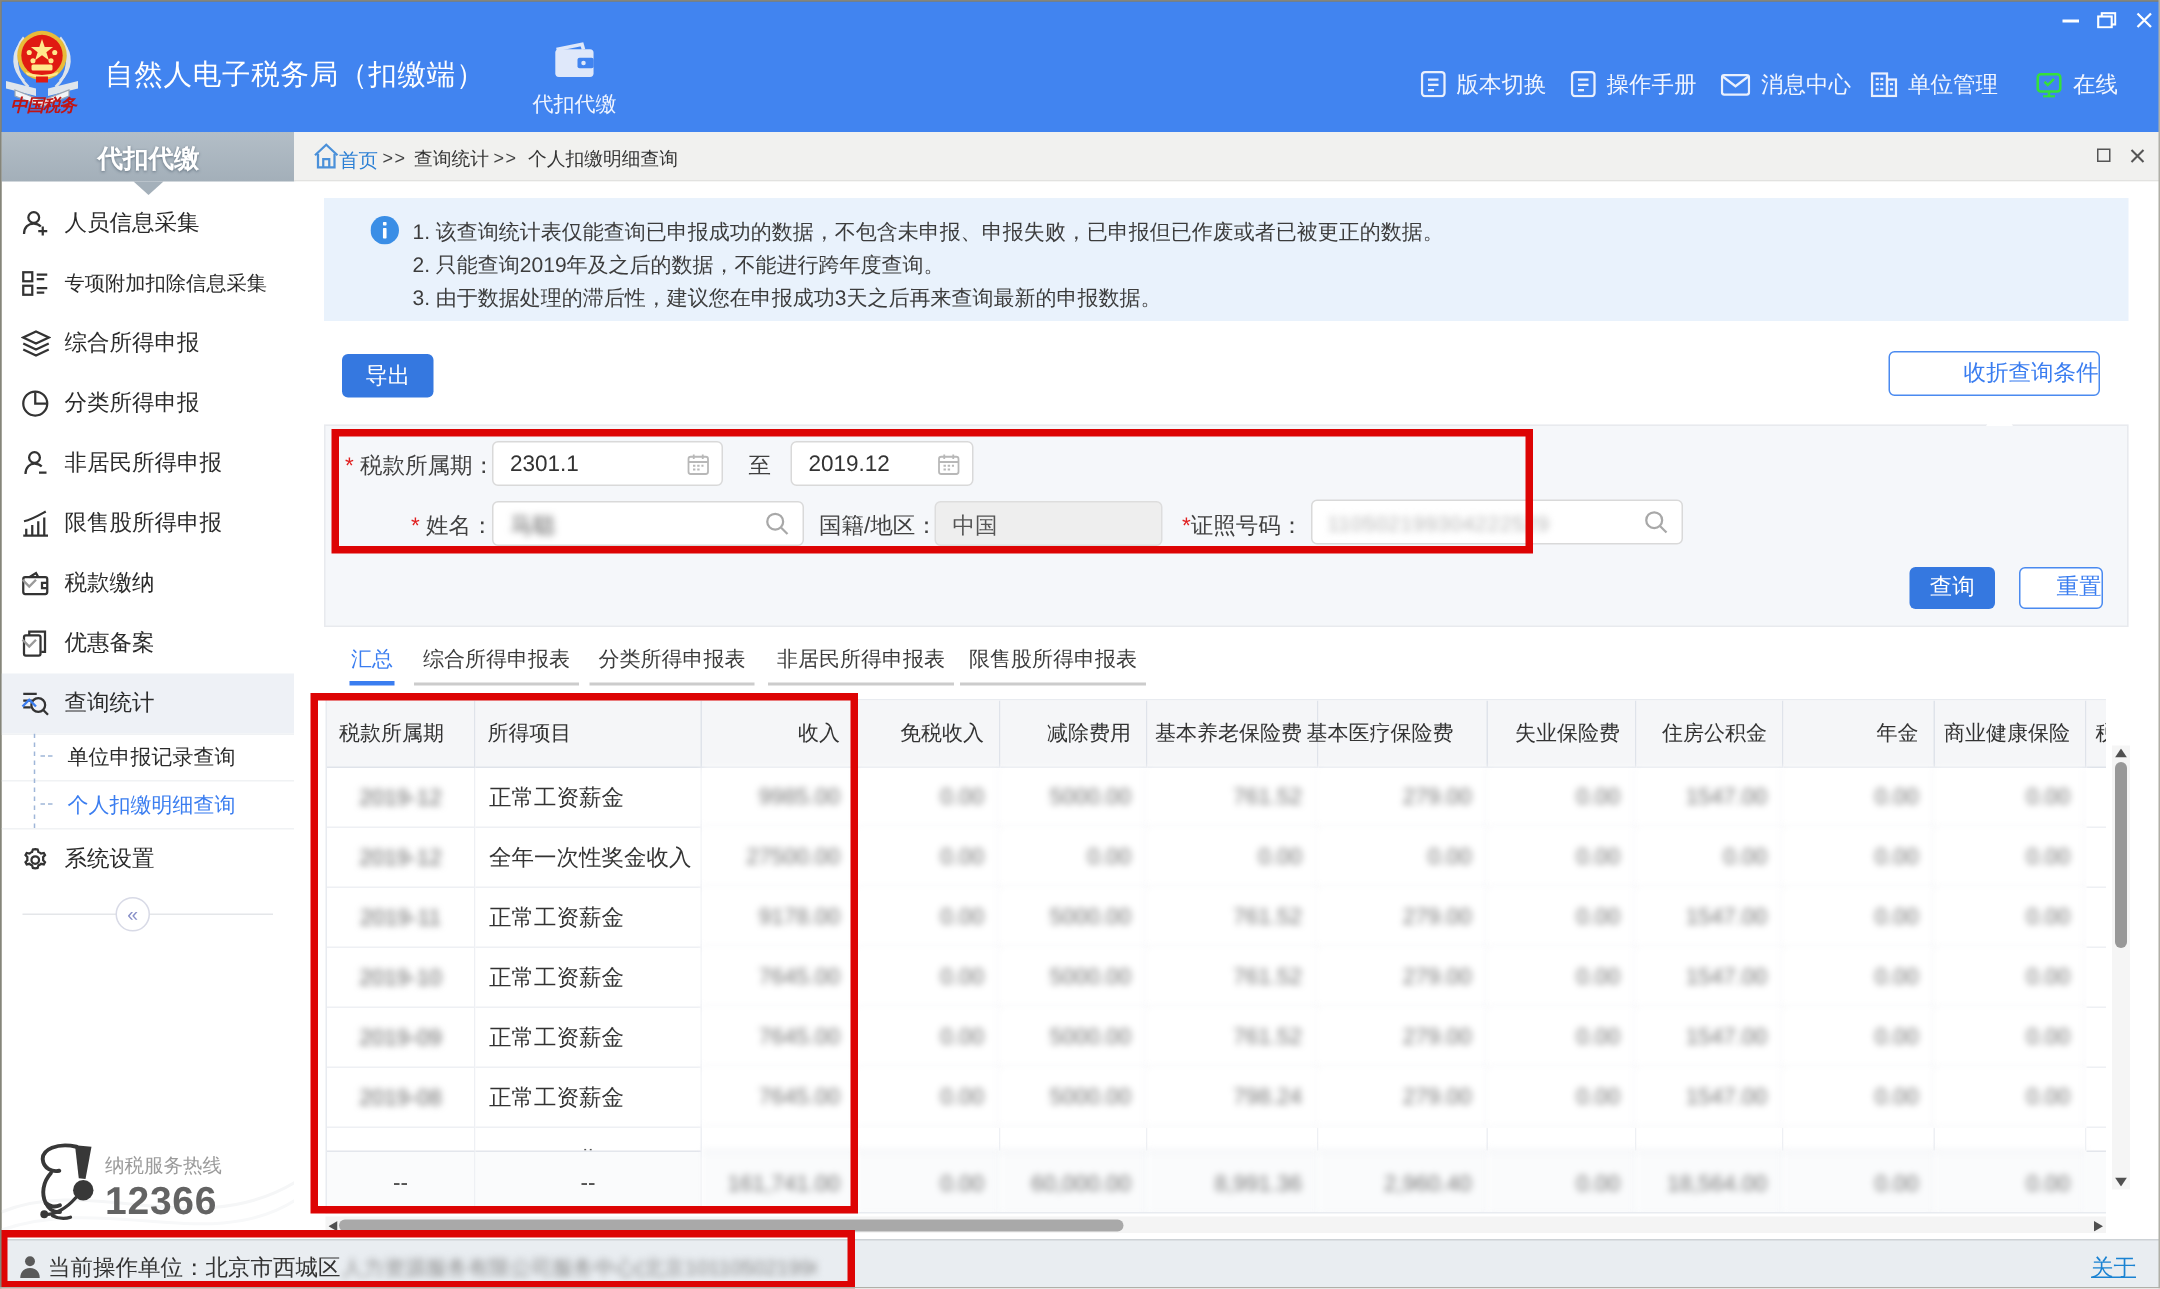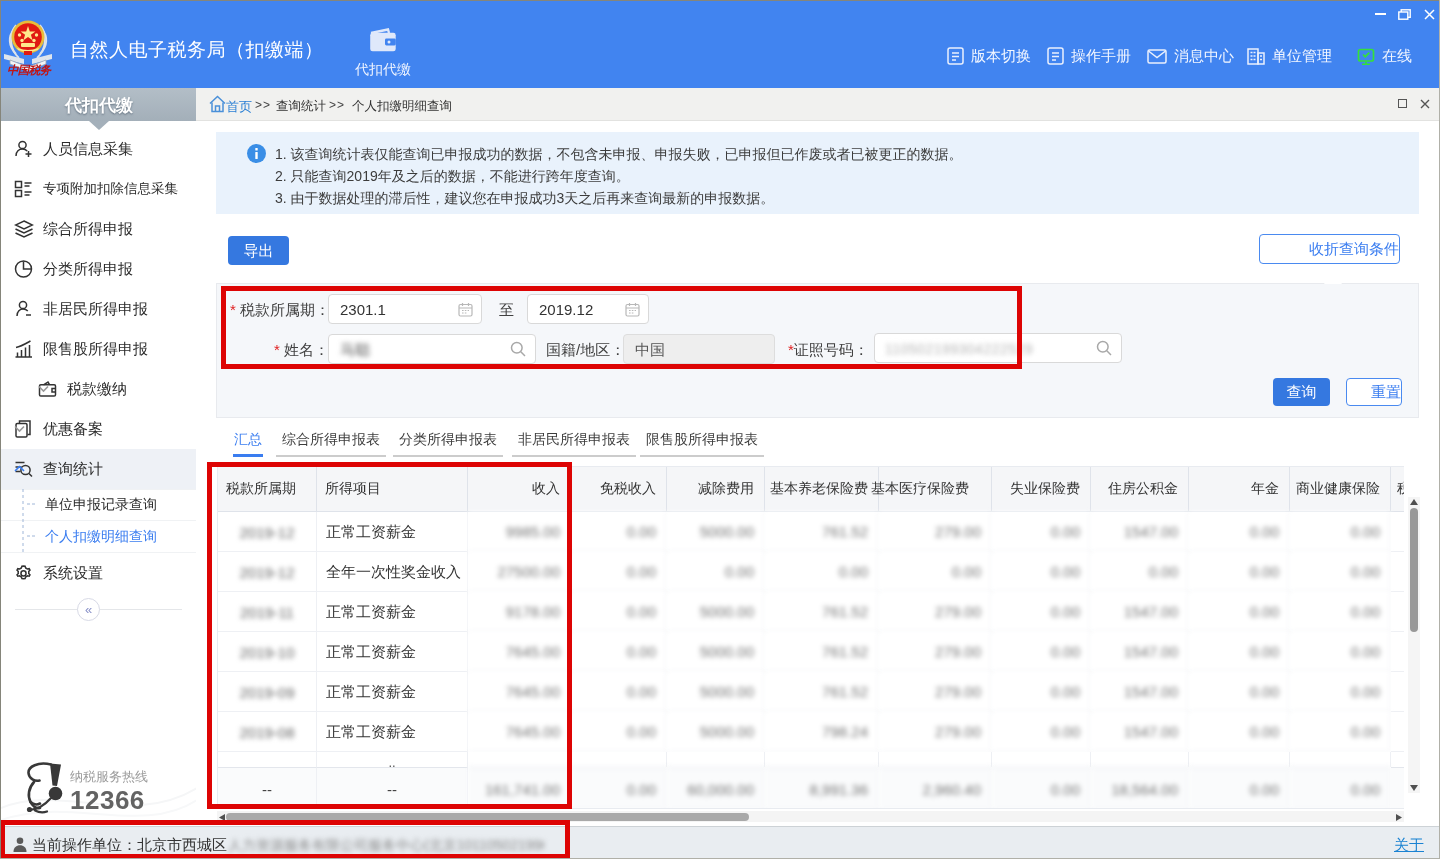--- a/index.html
+++ b/index.html
@@ -190,21 +190,21 @@
     <div class="txt">限售股所得申报</div>
   </div>
   <div class="mi" style="top:201px;">
     <svg width="19" height="19" viewBox="0 0 19 19" fill="none" stroke="#333" stroke-width="1.5">
         <circle cx="9" cy="5.5" r="3.6"></circle>
         <path d="M3 16.5 C3 11.8,6 9.6,9 9.6 C11 9.6,12.6 10.3,13.8 11.5"></path>
         <path d="M12 15.5 h5"></path>
       </svg>
     <div class="txt">非居民所得申报</div>
   </div>
-  <div class="mi" style="top:281px;margin-left:24px;">
+  <div class="mi" style="top:281px;">
     <svg width="19" height="17" viewBox="0 0 19 17" fill="none" stroke="#333" stroke-width="1.5">
         <path d="M5.5 4.3 L10 1.6 L11.5 4.2"></path>
         <rect x="1.5" y="4.3" width="16" height="11.2" rx="1.3"></rect>
         <path d="M17.5 8 h-3.5 v3.5 h3.5"></path>
       </svg>
     <div class="txt">税款缴纳</div>
     <svg class="chev" width="11" height="7" viewBox="0 0 11 7" fill="none" stroke="#9a9a9a" stroke-width="1.6">
         <path d="M1 1 L5.5 5.5 L10 1"></path>
       </svg>
   </div>

